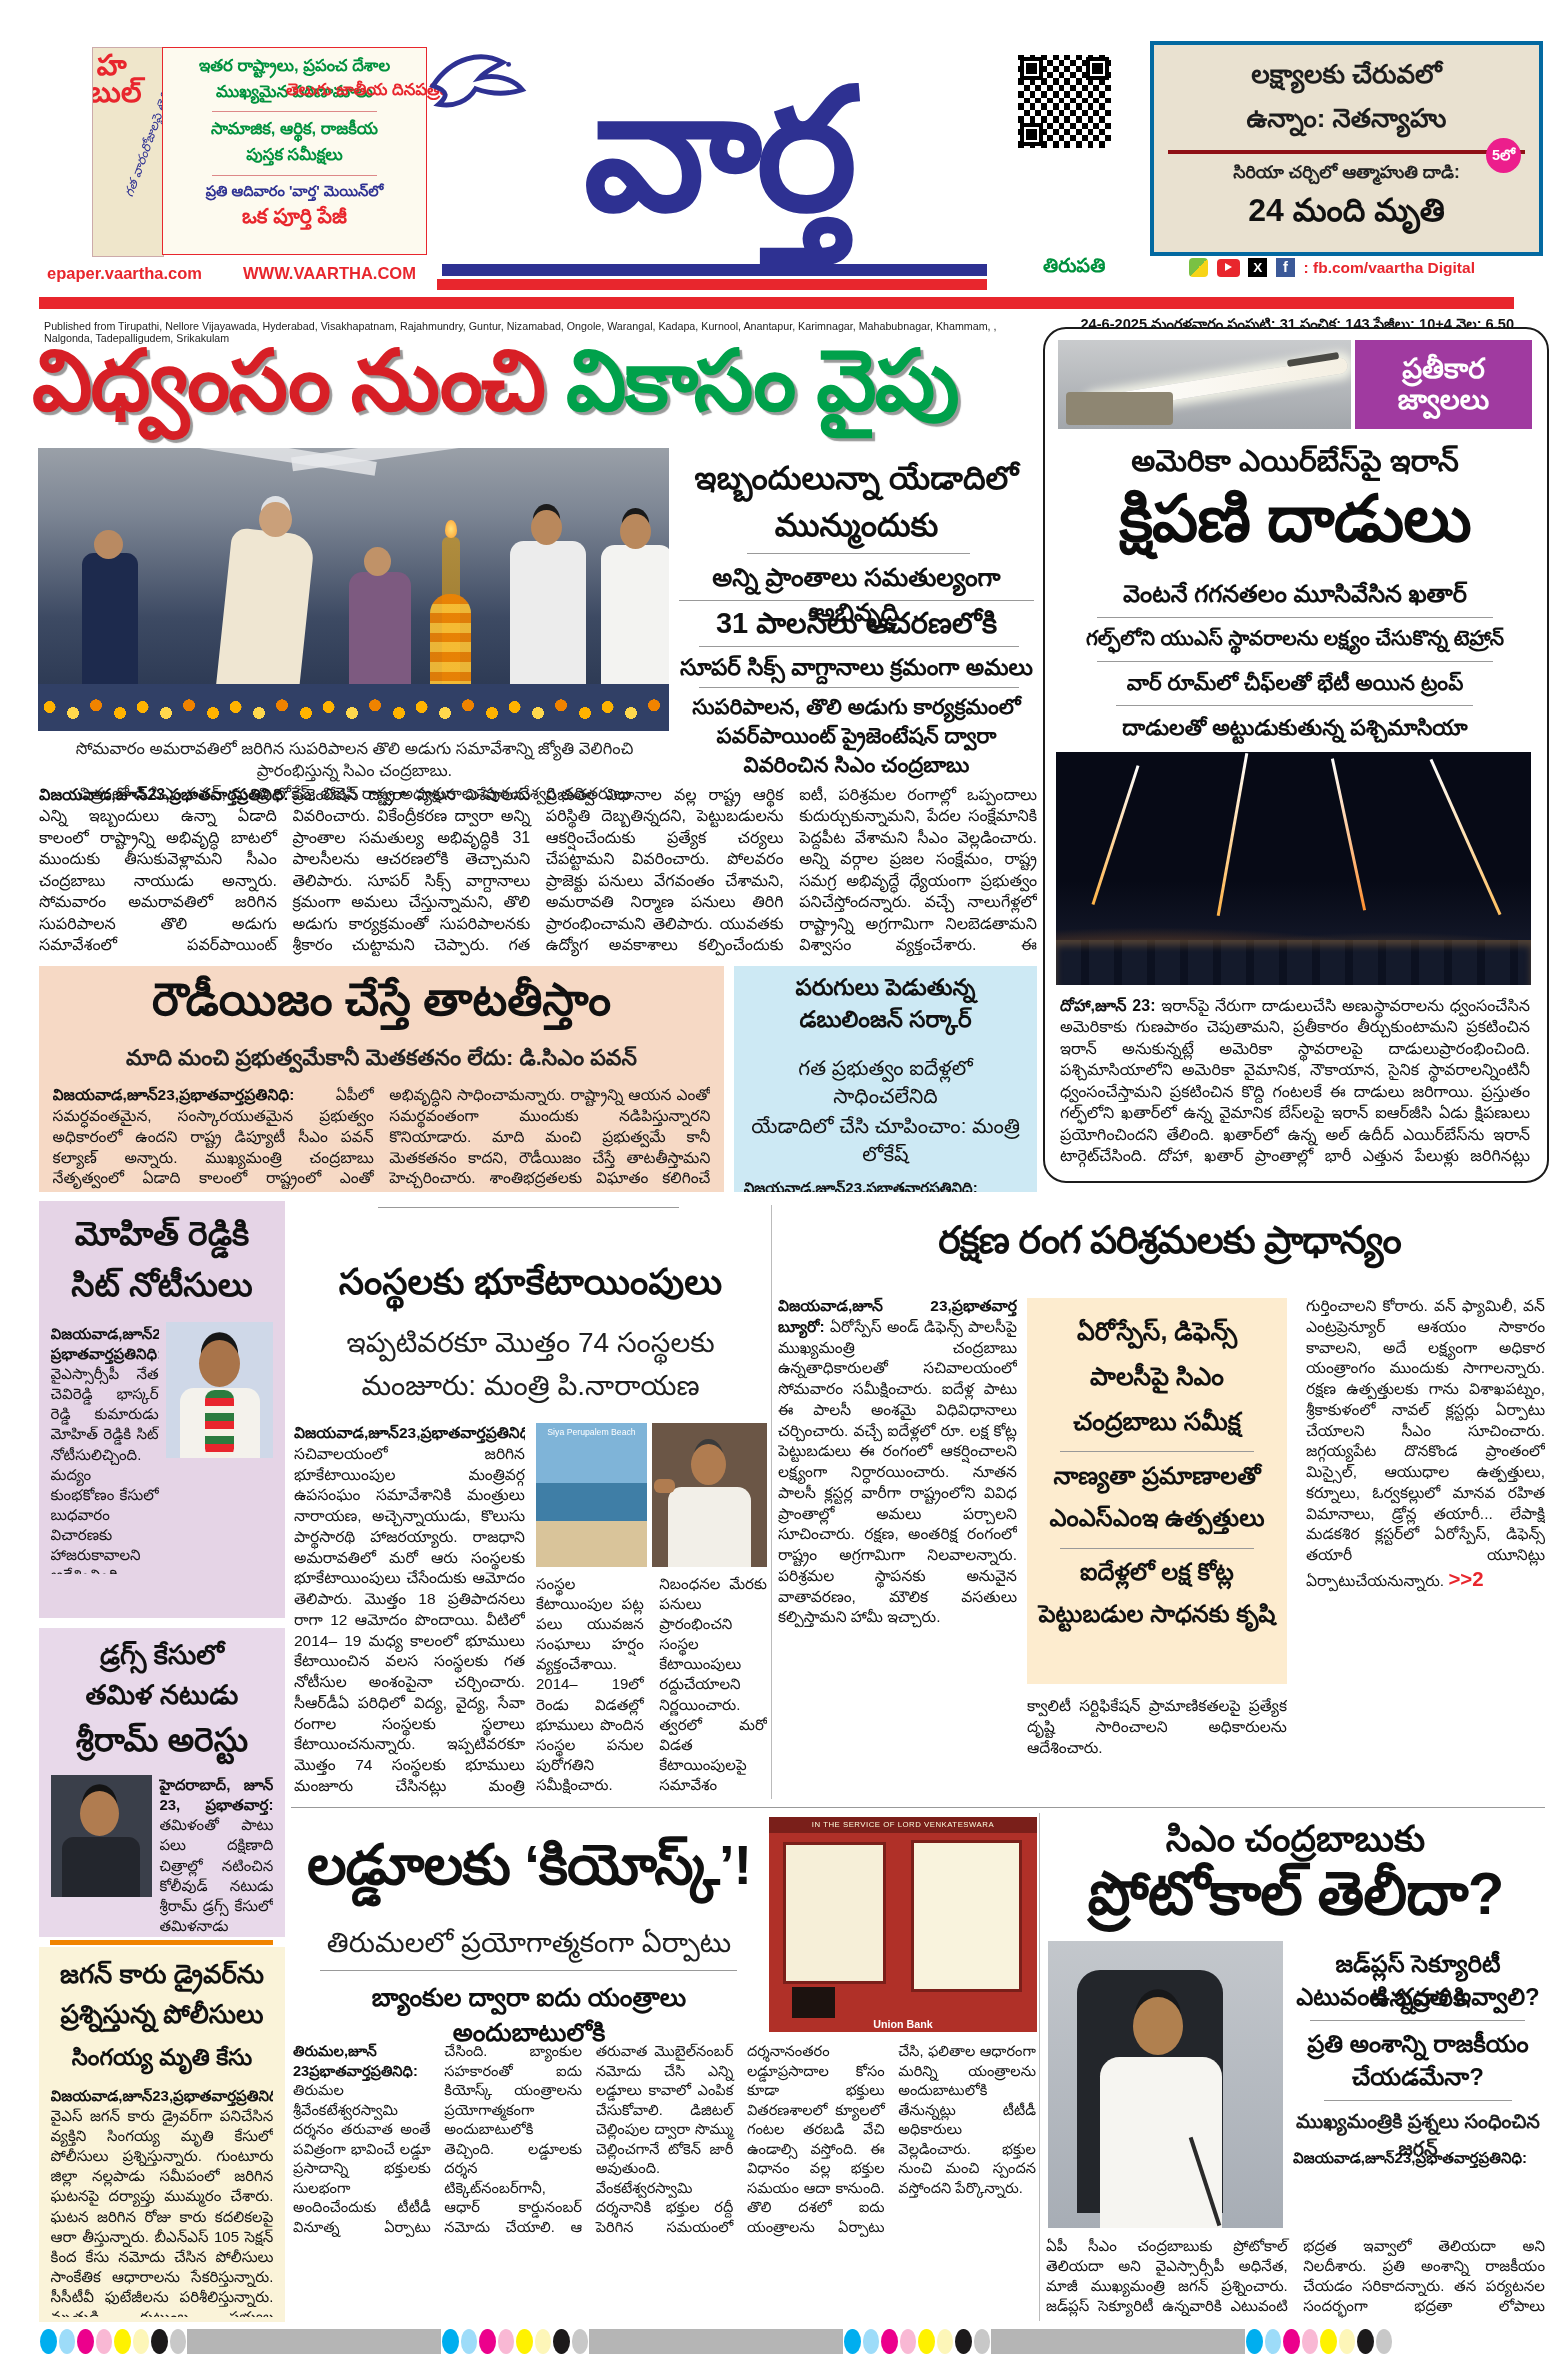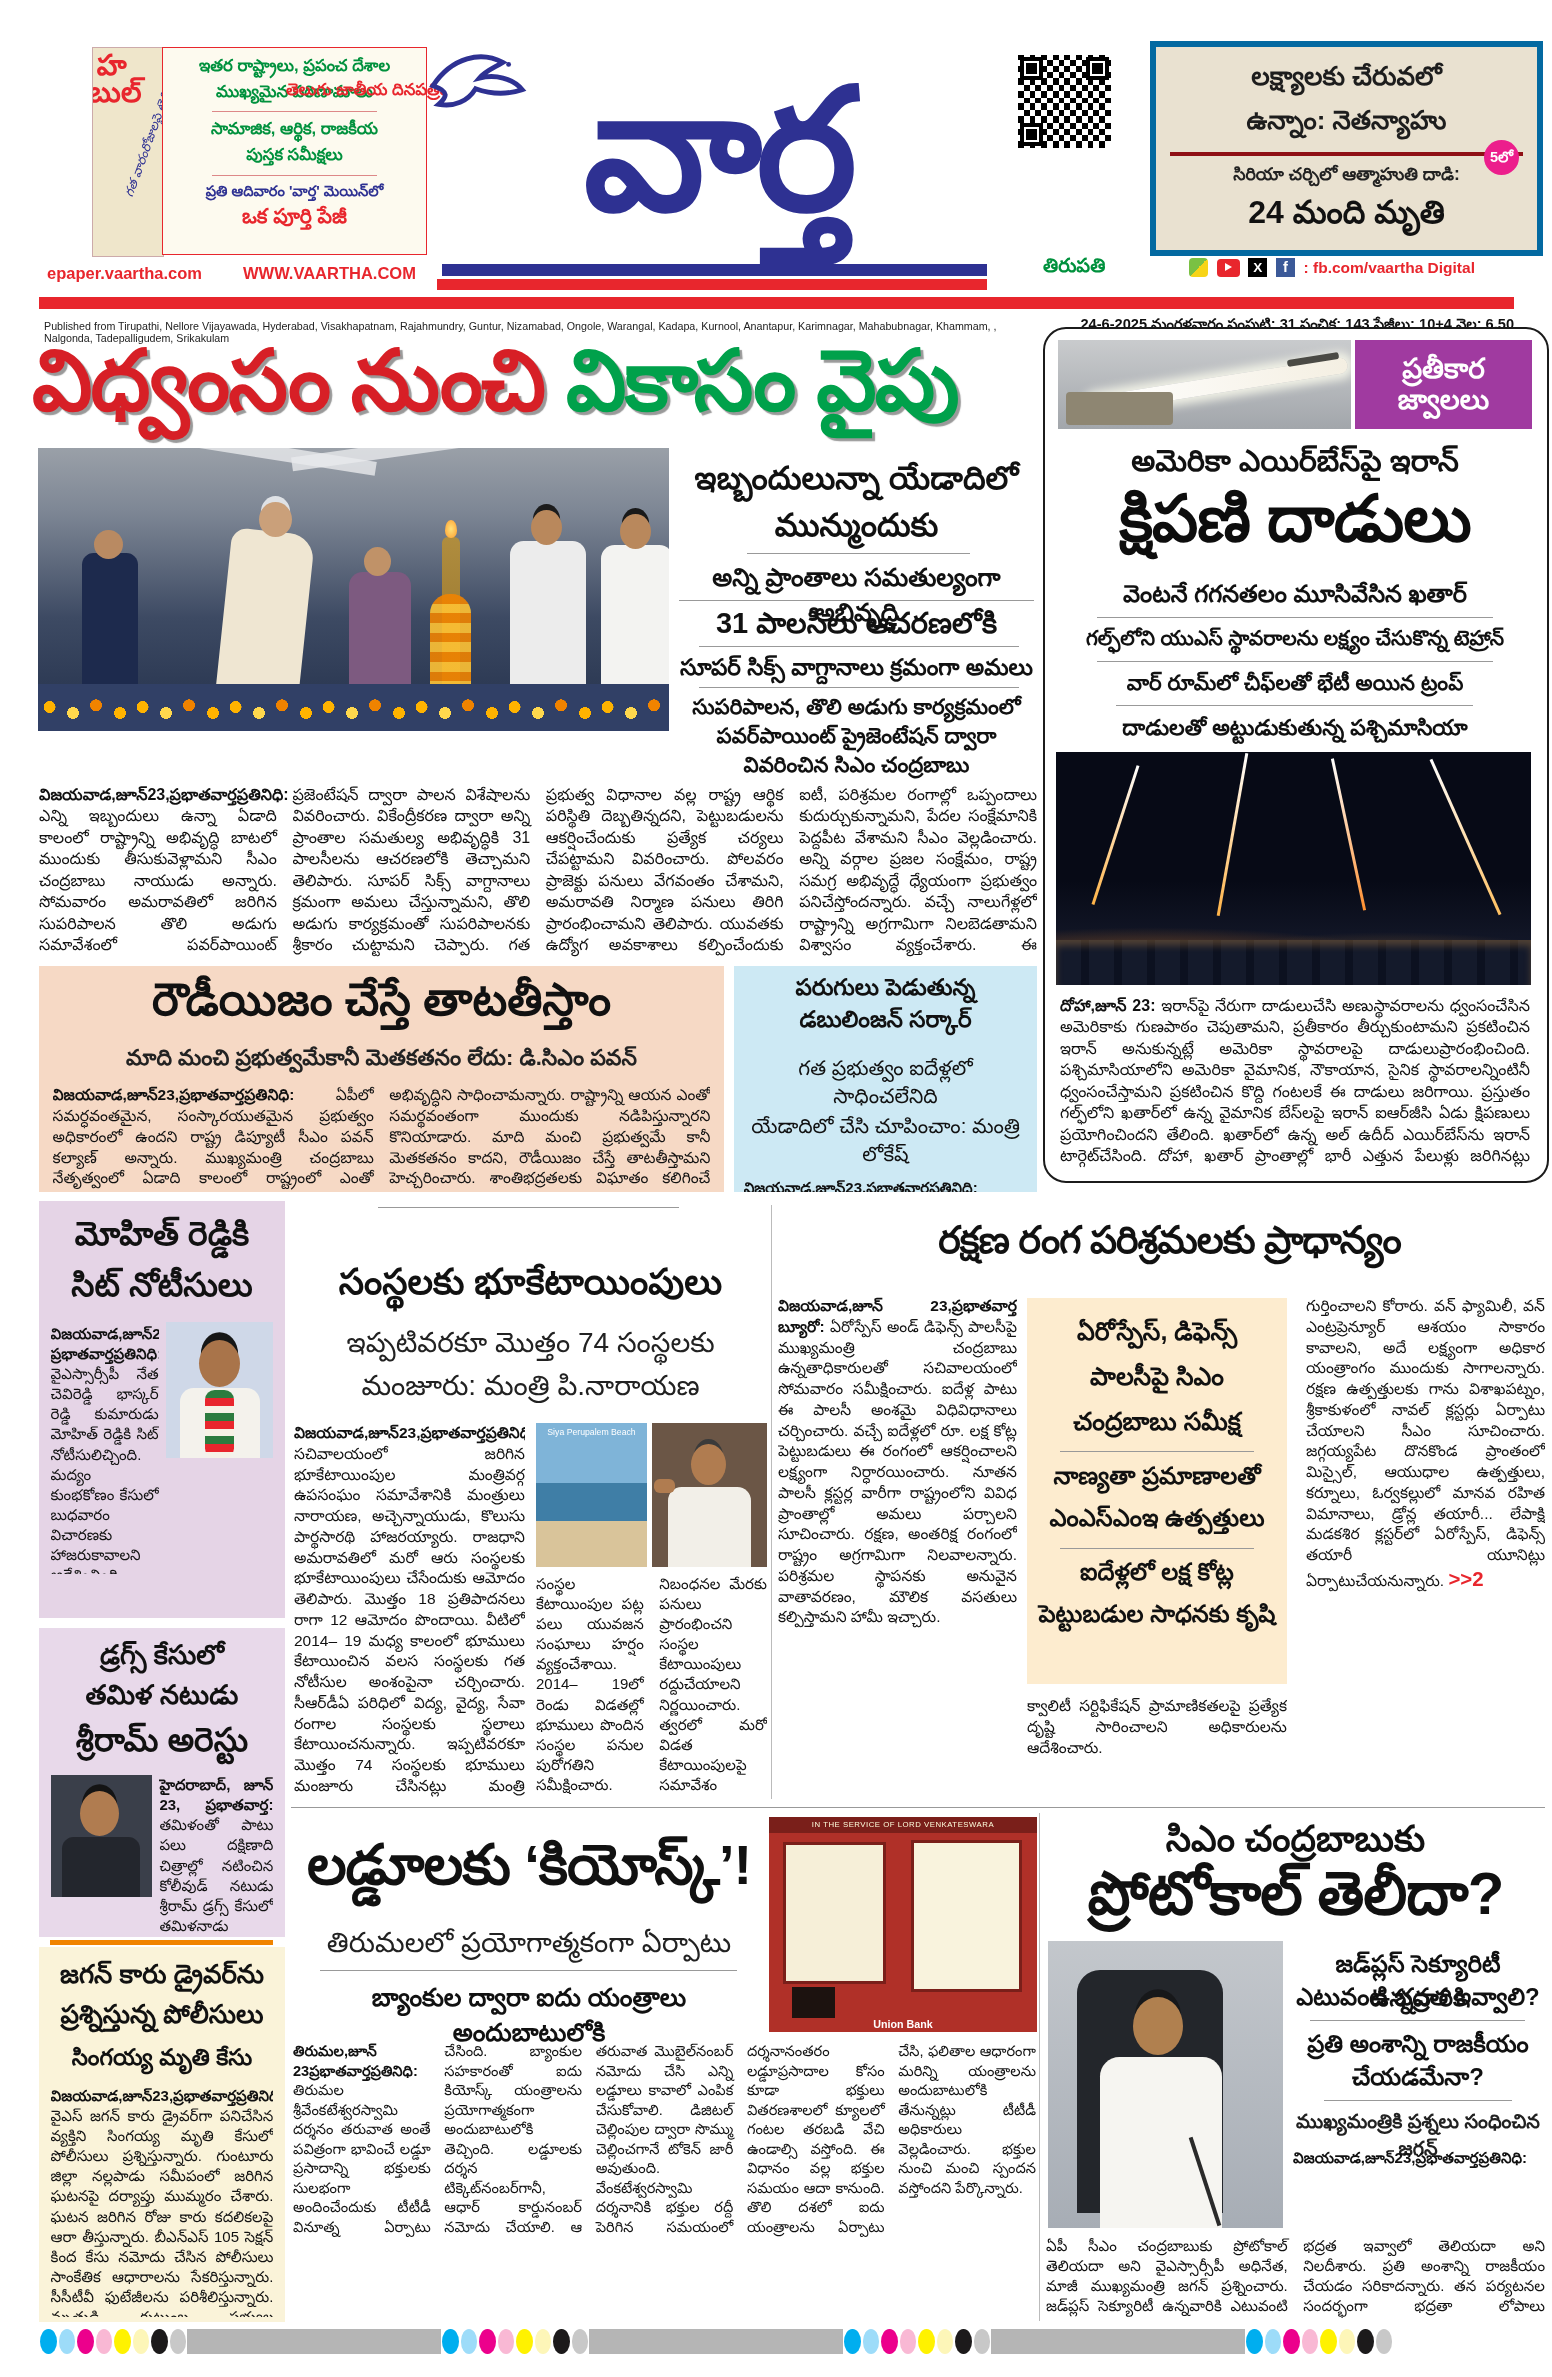--- a/index.html
+++ b/index.html
@@ -60,21 +60,21 @@
        repeating-linear-gradient(90deg,#000 0 5.8px,#fff 5.8px 11.6px),
        repeating-linear-gradient(0deg,#000 0 6.8px,#fff 6.8px 12.6px);background-blend-mode:difference;border:1.9px solid #fff;">
     <div style="position:absolute;left:1.9px;top:1.9px;width:23px;height:23px;border:4.9px solid #000;background:#fff;box-sizing:border-box;"></div>
     <div style="position:absolute;right:1.9px;top:1.9px;width:23px;height:23px;border:4.9px solid #000;background:#fff;box-sizing:border-box;"></div>
     <div style="position:absolute;left:1.9px;bottom:1.9px;width:23px;height:23px;border:4.9px solid #000;background:#fff;box-sizing:border-box;"></div>
     <div style="position:absolute;left:7.8px;top:7.8px;width:11.6px;height:11.6px;background:#000;"></div>
     <div style="position:absolute;right:7.8px;top:7.8px;width:11.6px;height:11.6px;background:#000;"></div>
     <div style="position:absolute;left:7.8px;bottom:7.8px;width:11.6px;height:11.6px;background:#000;"></div>
   </div>
 
-  <div class="abs" style="left:1150px;top:41px;width:393px;height:215px;background:#e9e1d0;border:6px solid #0369a1;text-align:center;padding-top:13.6px;box-sizing:border-box;">
+  <div class="abs" style="left:1150px;top:41px;width:393px;height:215px;background:#e9e1d0;border:4px solid #0369a1;text-align:center;padding-top:13.6px;box-sizing:border-box;">
     <div class="b" style="font-size:26px;color:#1d1d1d;">లక్ష్యాలకు చేరువలో</div>
     <div class="b" style="font-size:26px;color:#1d1d1d;margin-top:7.8px;">ఉన్నాం: నెతన్యాహు</div>
     <div style="height:3.9px;background:#8f1015;margin:9.7px 13.6px 7.8px 13.6px;"></div>
     <div style="position:absolute;right:18px;top:93px;width:35px;height:35px;border-radius:50%;background:#ec1e8c;color:#fff;font-weight:bold;font-size:14.6px;line-height:35px;">5లో</div>
     <div class="b" style="font-size:17.5px;color:#222;">సిరియా చర్చిలో ఆత్మాహుతి దాడి:</div>
     <div class="b" style="font-size:32px;color:#111;margin-top:5.8px;">24 మంది మృతి</div>
   </div>
 
   <div class="abs grn b" style="left:1043px;top:254px;width:107px;font-size:19.4px;">తిరుపతి</div>
 
@@ -154,20 +154,24 @@
     <div style="position:absolute;left:493px;top:62px;width:31px;height:35px;border-radius:50%;background:#b9885c;box-shadow:0 -7.8px 0 -1.9px #1c1c1c;"></div>
     <div style="position:absolute;left:563px;top:97px;width:72px;height:186px;background:#f3f3f1;border-radius:13.6px 13.6px 0 0;"></div>
     <div style="position:absolute;left:582px;top:66px;width:31px;height:35px;border-radius:50%;background:#b9885c;box-shadow:0 -7.8px 0 -1.9px #191919;"></div>
     <div style="position:absolute;left:0;bottom:0;width:100%;height:47px;background:
       radial-gradient(circle 9.7px at 11.6px 23px,#ffb300 60%,transparent 62%),
       radial-gradient(circle 9.7px at 35px 29px,#ffd84d 60%,transparent 62%),
       radial-gradient(circle 9.7px at 58px 21.3px,#f08300 60%,transparent 62%),
       radial-gradient(circle 9.7px at 82px 29px,#ffb300 60%,transparent 62%),
       #314066;background-size:93px 47px;background-repeat:repeat-x;"></div>
   </div>
+  <div class="abs ctr" style="left:44px;top:737px;width:621px;font-size:16.5px;color:#222;line-height:1.35;">
+    <div>సోమవారం అమరావతిలో జరిగిన సుపరిపాలన తొలి అడుగు సమావేశాన్ని జ్యోతి వెలిగించి ప్రారంభిస్తున్న సిఎం చంద్రబాబు.</div>
+    <div>చిత్రంలో డి.సిఎం పవన్, మంత్రి లోకేష్, బిజెపి రాష్ట్ర అధ్యక్షురాలు పురందేశ్వరి తదితరులు</div>
+  </div>
 
   <div class="abs ctr b" style="left:677px;top:460px;width:359px;font-size:32px;">ఇబ్బందులున్నా యేడాదిలో</div>
   <div class="abs ctr b" style="left:677px;top:507px;width:359px;font-size:32px;">మున్ముందుకు</div>
   <div class="abs thinrule" style="left:747px;top:553px;width:223px;"></div>
   <div class="abs ctr subline" style="left:677px;top:563px;width:359px;font-size:25px;">అన్ని ప్రాంతాలు సమతుల్యంగా అభివృద్ధి</div>
   <div class="abs thinrule" style="left:679px;top:600px;width:355px;"></div>
   <div class="abs ctr b" style="left:677px;top:607px;width:359px;font-size:29px;">31 పాలసీలు ఆచరణలోకి</div>
   <div class="abs thinrule" style="left:699px;top:646px;width:320px;"></div>
   <div class="abs ctr subline" style="left:677px;top:654px;width:359px;font-size:23px;">సూపర్ సిక్స్ వాగ్దానాలు క్రమంగా అమలు</div>
   <div class="abs thinrule" style="left:699px;top:687px;width:320px;"></div>

